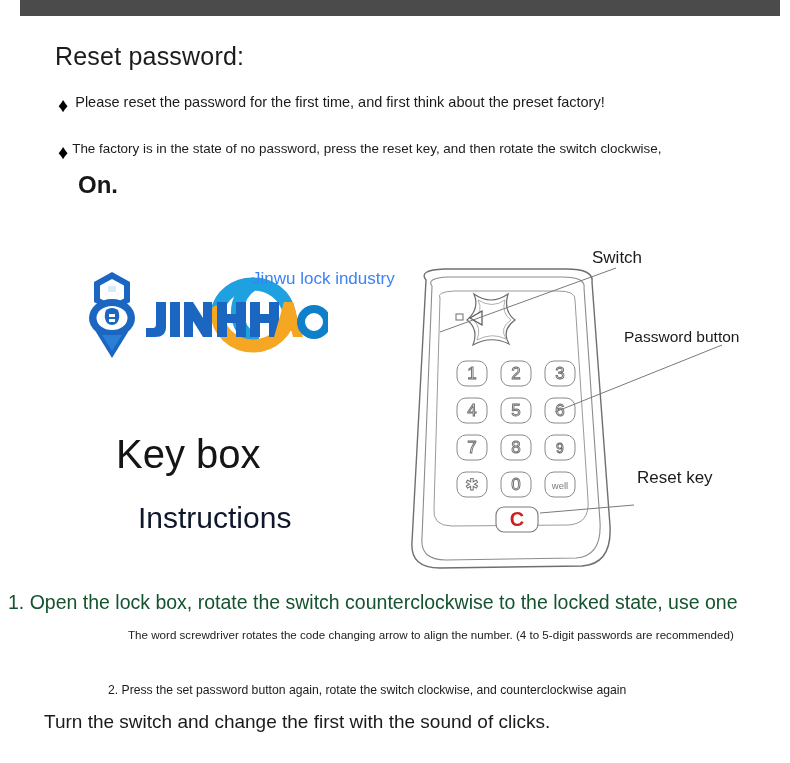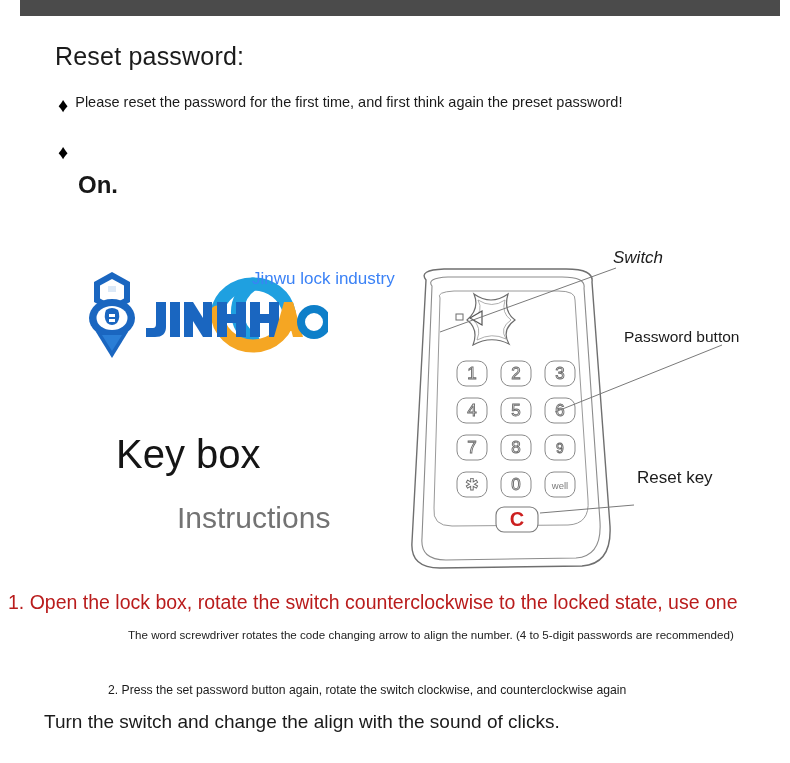--- a/index.html
+++ b/index.html
@@ -102,61 +102,60 @@
     font-weight: 400;
     color: #151515;
     white-space: nowrap;
   }
   .title-instructions {
     position: absolute;
     left: 138px;
     top: 501px;
     font-size: 30px;
     font-weight: 400;
-    color: #737373;
-    white-space: nowrap;
-    margin-left: 39px;
+    color: #0f172a;
+    white-space: nowrap;
   }
 
   
   .device {
     position: absolute;
     left: 396px;
     top: 264px;
     width: 236px;
     height: 312px;
   }
   .device svg { display: block; }
 
   
   .callout {
     position: absolute;
     font-size: 17px;
     color: #1b1b1b;
     white-space: nowrap;
   }
-  .callout-switch   { left: 613px; top: 248px; font-style: italic; }
+  .callout-switch   { left: 592px; top: 248px; }
   .callout-password { left: 624px; top: 328px; font-size: 15.5px; }
   .callout-reset    { left: 637px; top: 468px; }
 
   
   .leaders {
     position: absolute;
     left: 0; top: 0;
     width: 790px; height: 763px;
     pointer-events: none;
   }
 
   
   .step-1 {
     position: absolute;
     left: 8px;
     top: 591px;
     font-size: 19.5px;
-    color: #b91c1c;
+    color: #14532d;
     white-space: nowrap;
     text-align: right;
   }
   .step-1-sub {
     position: absolute;
     left: 128px;
     top: 628px;
     font-size: 11.6px;
     color: #222;
     white-space: nowrap;
@@ -180,25 +179,26 @@
 </style>
 </head>
 <body>
 
 <div class="topbar"></div>
 
 <div class="heading-reset">Reset password:</div>
 
 <div class="bullet-row bullet-1">
   <span class="diamond">♦</span>
-  <span class="btext">Please reset the password for the first time, and first think again the preset password!</span>
+  <span class="btext">Please reset the password for the first time, and first think about the preset factory!</span>
 </div>
 
 <div class="bullet-row bullet-2">
   <span class="diamond">♦</span>
+  <span class="btext">The factory is in the state of no password, press the reset key, and then rotate the switch clockwise,</span>
 </div>
 
 <div class="on-word">On.</div>
 
 <div class="logo-wrap">
   <svg class="logo-svg" width="250" height="100" viewBox="0 0 250 100">
 
     <g fill="#1a66c0">
       <path d="M34 10 L52 20 L52 40 L34 50 L16 40 L16 20 Z" fill="#1a66c0"></path>
       <path d="M34 17 L46 23.5 L46 36.5 L34 43 L22 36.5 L22 23.5 Z" fill="#ffffff"></path>
@@ -300,13 +300,13 @@
   <line x1="540" y1="513" x2="634" y2="505" stroke="#7a7a7a" stroke-width="1"></line>
 </svg>
 
 <div class="callout callout-switch">Switch</div>
 <div class="callout callout-password">Password button</div>
 <div class="callout callout-reset">Reset key</div>
 
 <div class="step-1">1. Open the lock box, rotate the switch counterclockwise to the locked state, use one</div>
 <div class="step-1-sub">The word screwdriver rotates the code changing arrow to align the number. (4 to 5-digit passwords are recommended)</div>
 <div class="step-2">2. Press the set password button again, rotate the switch clockwise, and counterclockwise again</div>
-<div class="step-2-sub">Turn the switch and change the align with the sound of clicks.</div>
+<div class="step-2-sub">Turn the switch and change the first with the sound of clicks.</div>
 
 </body></html>

